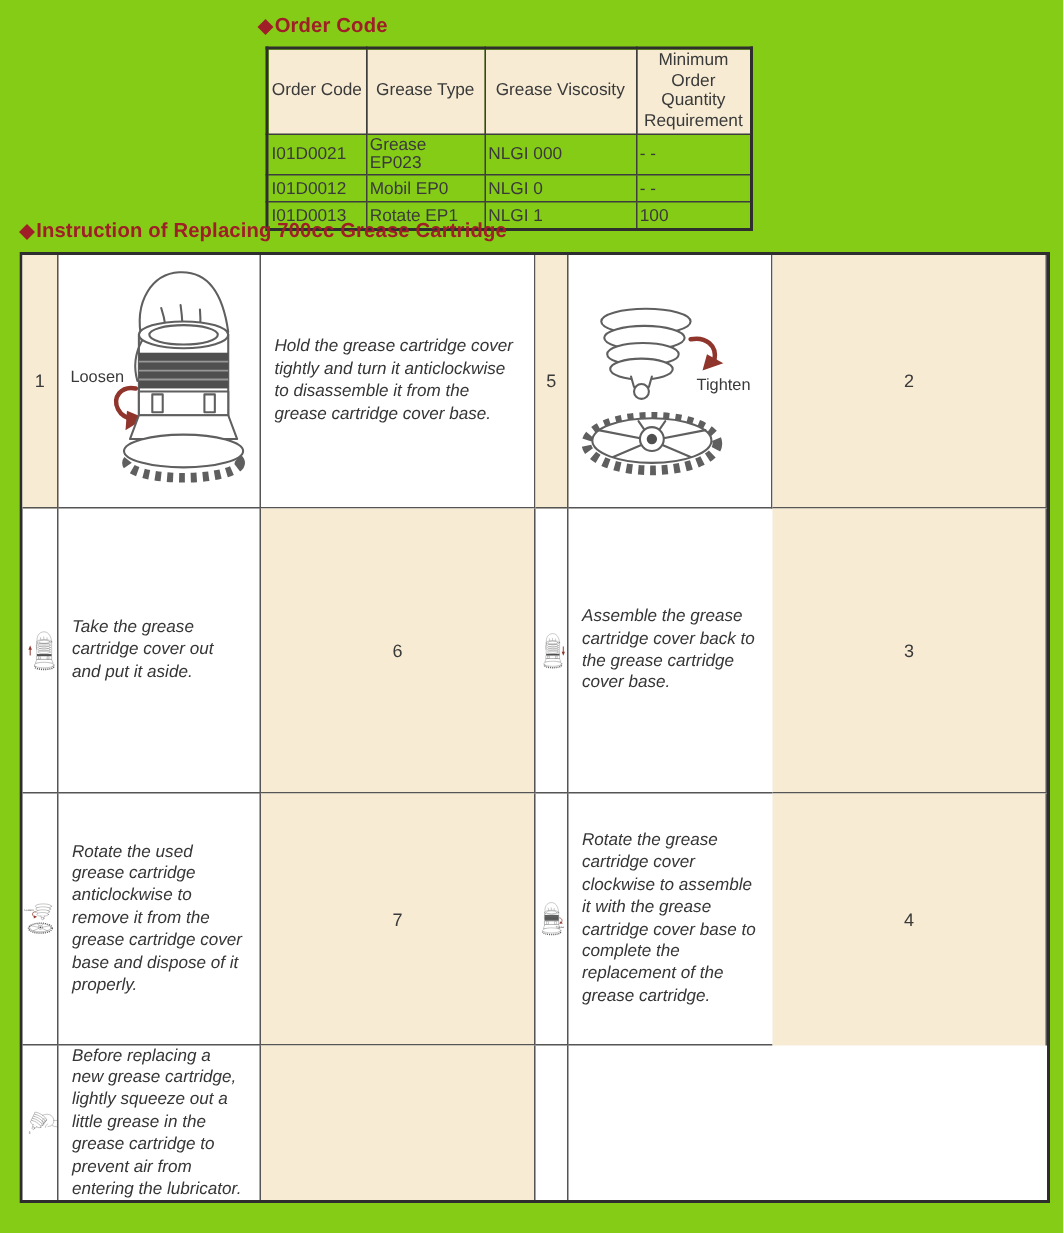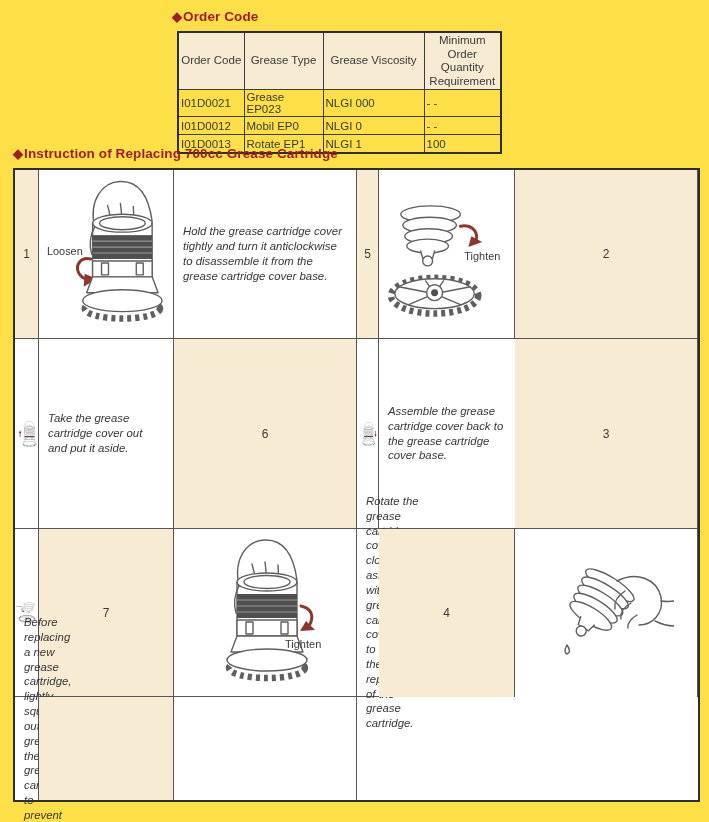--- a/index.html
+++ b/index.html
@@ -1,17 +1,17 @@
 <!DOCTYPE html>
 <html><head>
 <meta charset="utf-8">
 <style>
   html,body { margin:0; padding:0; background:#ffffff; }
   .page {
-    position:relative; width:709px; height:822px; background:#fde047;
+    position:relative; width:709px; height:822px; background:#84cc16;
     font-family:"Liberation Sans", sans-serif; color:#3a3a3a; overflow:hidden;
   }
   .heading {
     position:absolute; font-size:13.5px; font-weight:bold; color:#a01e28;
     letter-spacing:0.1px; white-space:nowrap;
   }
   .heading .diamond { font-size:13px; margin-right:1px; }
   .order-heading { left:172px; top:9px; }
   .instr-heading { left:13px; top:146px; }
 
@@ -259,20 +259,23 @@
         </g>
         <g>
           <ellipse class="cast" cx="70" cy="100" rx="46" ry="19"></ellipse>
           <ellipse class="fw" cx="70" cy="98" rx="42" ry="16"></ellipse>
           <path class="ln" stroke-width="2.2" d="M70,98 L32,90 M70,98 L108,90 M70,98 L42,110 M70,98 L98,110 M70,98 L60,84 M70,98 L80,84"></path>
           <circle class="fw" cx="70" cy="97" r="8"></circle>
           <circle cx="70" cy="97" r="3.5" fill="#4f4f4f"></circle>
         </g>
       </svg>
     </div>
+    <div class="cell txt">
+      <p>Rotate the used grease cartridge anticlockwise to remove it from the grease cartridge cover base and dispose of it properly.</p>
+    </div>
 
     <div class="cell num">7</div>
     <div class="cell img">
       <svg width="136" height="158" viewBox="0 0 136 158">
         <g transform="translate(-14,0)">
           <g>
             <path class="ln" d="M56,52 C50,24 64,7 81,6 C98,5 110,17 114,46"></path>
             <path class="ln" d="M56,52 q-7,13 -3,27"></path>
             <path class="ln" d="M69,30 q4,12 3,23"></path>
             <path class="ln" d="M82,28 q2,14 1,25"></path>

